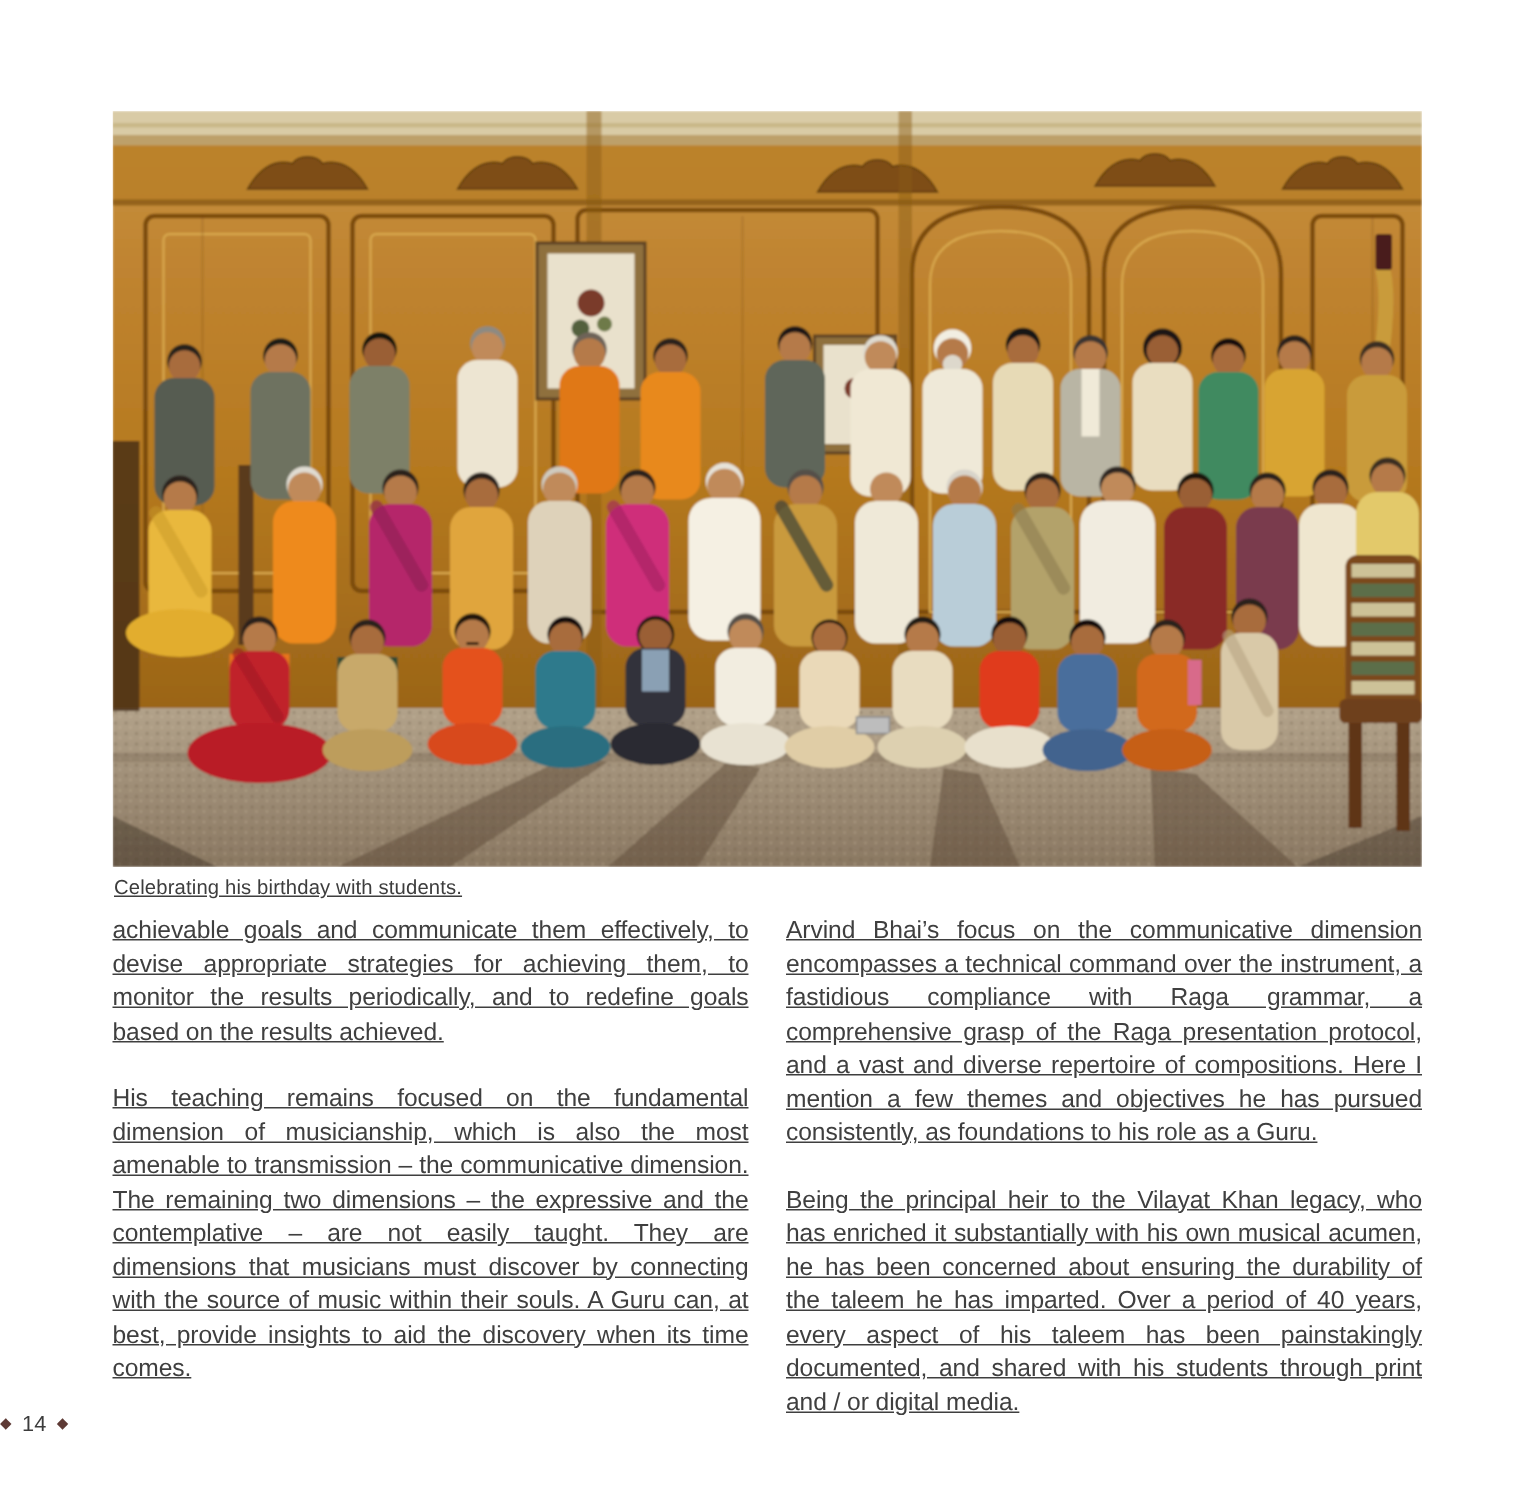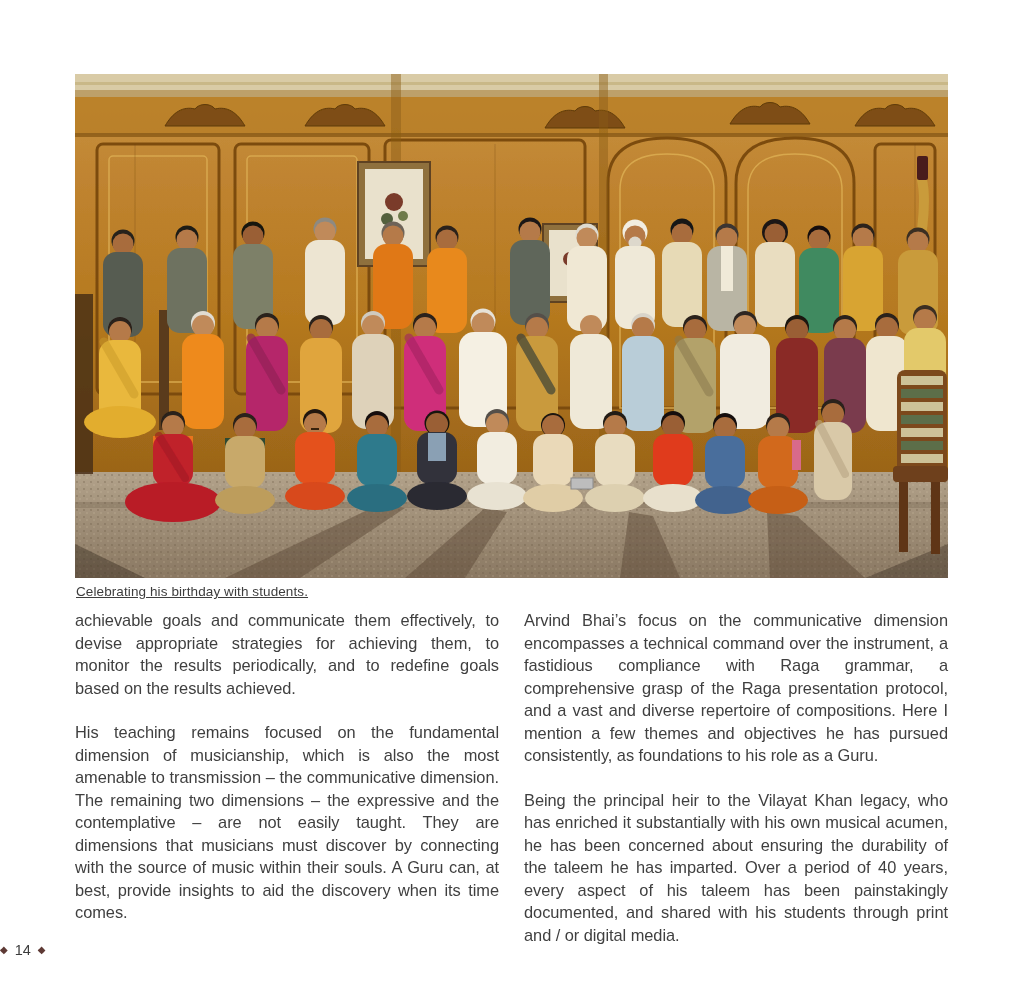--- a/index.html
+++ b/index.html
@@ -8,21 +8,21 @@
     font-family:"Liberation Sans",sans-serif;overflow:hidden;
   }
   .photo-wrap{position:absolute;left:75px;top:74px;width:873px;height:504px;overflow:hidden;}
   .photo-wrap svg{display:block;width:100%;height:100%;}
   .caption{
     position:absolute;left:76px;top:584px;width:500px;
     font-size:13.5px;line-height:16px;color:#3d3d3d;letter-spacing:0.1px;text-decoration:underline;
   }
   .cols{
     position:absolute;left:75px;top:609px;width:873px;
-    display:flex;gap:25px;color:#3f3f3f;
+    display:flex;gap:25px;color:#3f3f3f;text-decoration:underline;
   }
   .col{flex:1;font-size:16.4px;line-height:22.5px;text-align:justify;letter-spacing:-0.05px;}
   .col p{margin:0 0 22px 0;}
   .footer{
     position:absolute;top:941px;left:0;width:1024px;height:20px;
     line-height:18px;
   }
   .orn{color:#5e3a35;font-size:10px;vertical-align:2px;}
   .pnum{color:#3c3c3c;font-size:14.5px;margin:0 7px;}
 </style>

